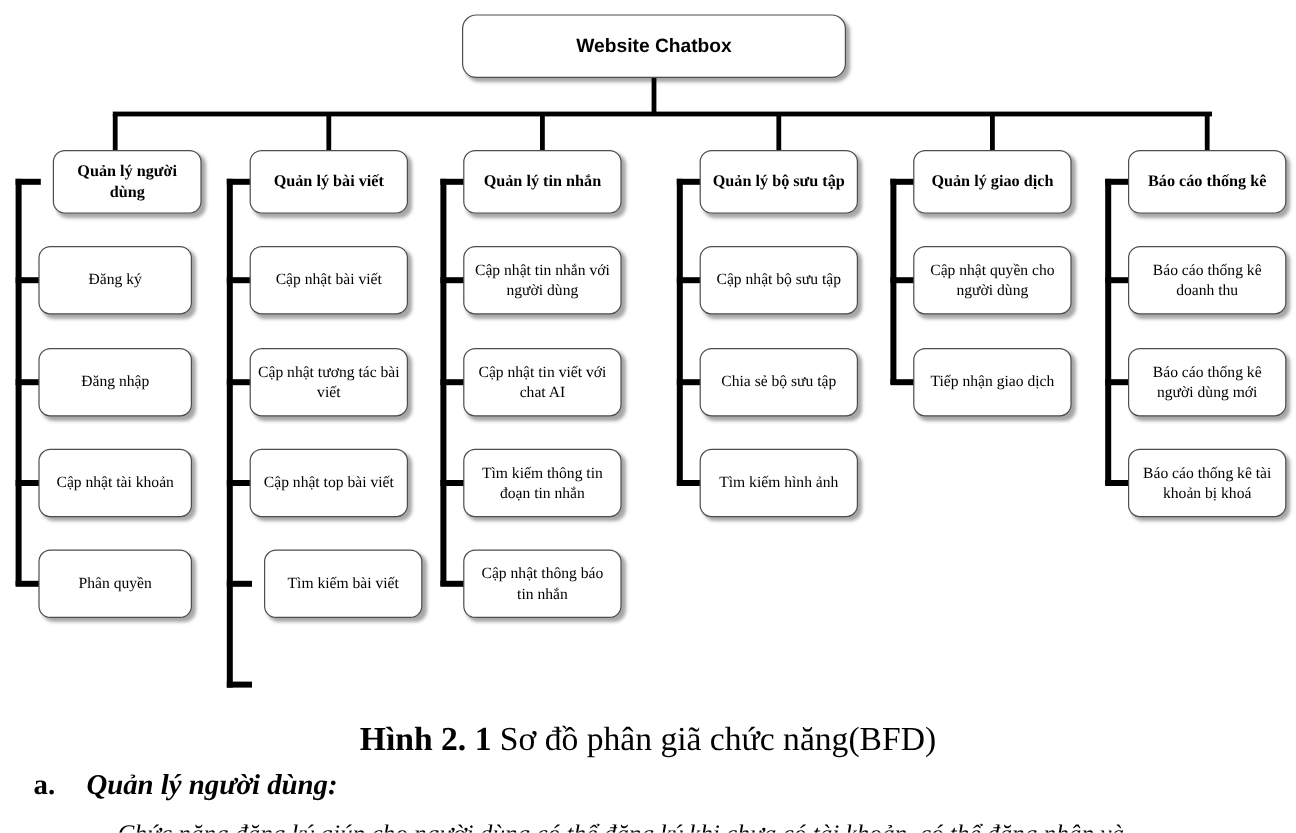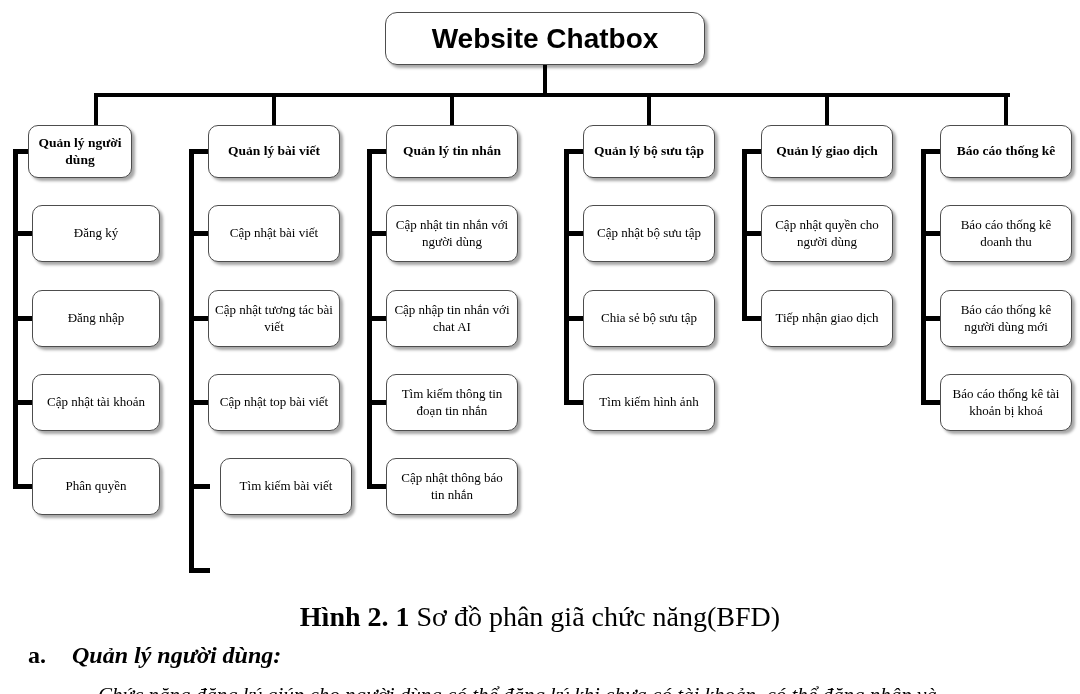--- a/index.html
+++ b/index.html
@@ -7,21 +7,21 @@
     position:relative;width:1080px;height:694px;background:#fff;overflow:hidden;
     font-family:"Liberation Serif", serif;color:#000;
   }
   .box{
     position:absolute;box-sizing:border-box;background:#fff;
     border:1.6px solid #4d4d4d;border-radius:10px;
     box-shadow:3px 3px 3px rgba(0,0,0,0.35);
     display:flex;align-items:center;justify-content:center;text-align:center;
     padding:3px 6px;line-height:1.25;
   }
-  .root{border-radius:12px;font-family:"Liberation Sans",sans-serif;font-weight:bold;font-size:28px;}
+  .root{border-radius:12px;font-family:"Liberation Sans",sans-serif;font-weight:bold;font-size:16px;}
   .header{font-weight:bold;font-size:13.5px;}
   .child{font-size:13px;}
   .vline,.hline{position:absolute;background:#000;}
   .caption{position:absolute;left:0;top:601px;width:1080px;text-align:center;font-size:28px;}
   .caption .cap-bold{font-weight:bold;}
   .section{position:absolute;left:28px;top:642px;font-size:24px;font-weight:bold;}
   .section .marker{display:inline-block;width:44px;}
   .section .sec-title{font-style:italic;}
   .bodyline{position:absolute;left:98px;top:683px;font-size:21px;font-style:italic;white-space:nowrap;}
 </style>
@@ -42,21 +42,21 @@
   <div class="vline" style="left:647px;top:95px;width:4px;height:30px"></div>
   <div class="vline" style="left:825px;top:95px;width:4px;height:30px"></div>
   <div class="vline" style="left:1004px;top:95px;width:4px;height:30px"></div>
 
   <div class="vline" style="left:13px;top:149px;width:5px;height:339px"></div>
   <div class="hline" style="left:13px;top:149px;width:21px;height:5px"></div>
   <div class="hline" style="left:13px;top:231px;width:21px;height:5px"></div>
   <div class="hline" style="left:13px;top:316px;width:21px;height:5px"></div>
   <div class="hline" style="left:13px;top:400px;width:21px;height:5px"></div>
   <div class="hline" style="left:13px;top:484px;width:21px;height:5px"></div>
-  <div class="box header" style="left:28px;top:125px;width:104px;height:53px">
+  <div class="box header" style="left:44px;top:125px;width:124px;height:53px">
     <span>Quản lý người dùng</span>
     </div>
   <div class="box child" style="left:32px;top:205px;width:128px;height:57px">
     <span>Đăng ký</span>
     </div>
   <div class="box child" style="left:32px;top:290px;width:128px;height:57px">
     <span>Đăng nhập</span>
     </div>
   <div class="box child" style="left:32px;top:374px;width:128px;height:57px">
     <span>Cập nhật tài khoản</span>
@@ -94,21 +94,21 @@
   <div class="hline" style="left:367px;top:316px;width:21px;height:5px"></div>
   <div class="hline" style="left:367px;top:400px;width:21px;height:5px"></div>
   <div class="hline" style="left:367px;top:484px;width:21px;height:5px"></div>
   <div class="box header" style="left:386px;top:125px;width:132px;height:53px">
     <span>Quản lý tin nhắn</span>
     </div>
   <div class="box child" style="left:386px;top:205px;width:132px;height:57px">
     <span>Cập nhật tin nhắn với người dùng</span>
     </div>
   <div class="box child" style="left:386px;top:290px;width:132px;height:57px">
-    <span>Cập nhập tin nhắn với chat AI</span>
+    <span>Cập nhật tin viết với chat AI</span>
     </div>
   <div class="box child" style="left:386px;top:374px;width:132px;height:57px">
     <span>Tìm kiếm thông tin đoạn tin nhắn</span>
     </div>
   <div class="box child" style="left:386px;top:458px;width:132px;height:57px">
     <span>Cập nhật thông báo tin nhắn</span>
     </div>
 
   <div class="vline" style="left:564px;top:149px;width:5px;height:255px"></div>
   <div class="hline" style="left:564px;top:149px;width:21px;height:5px"></div>

